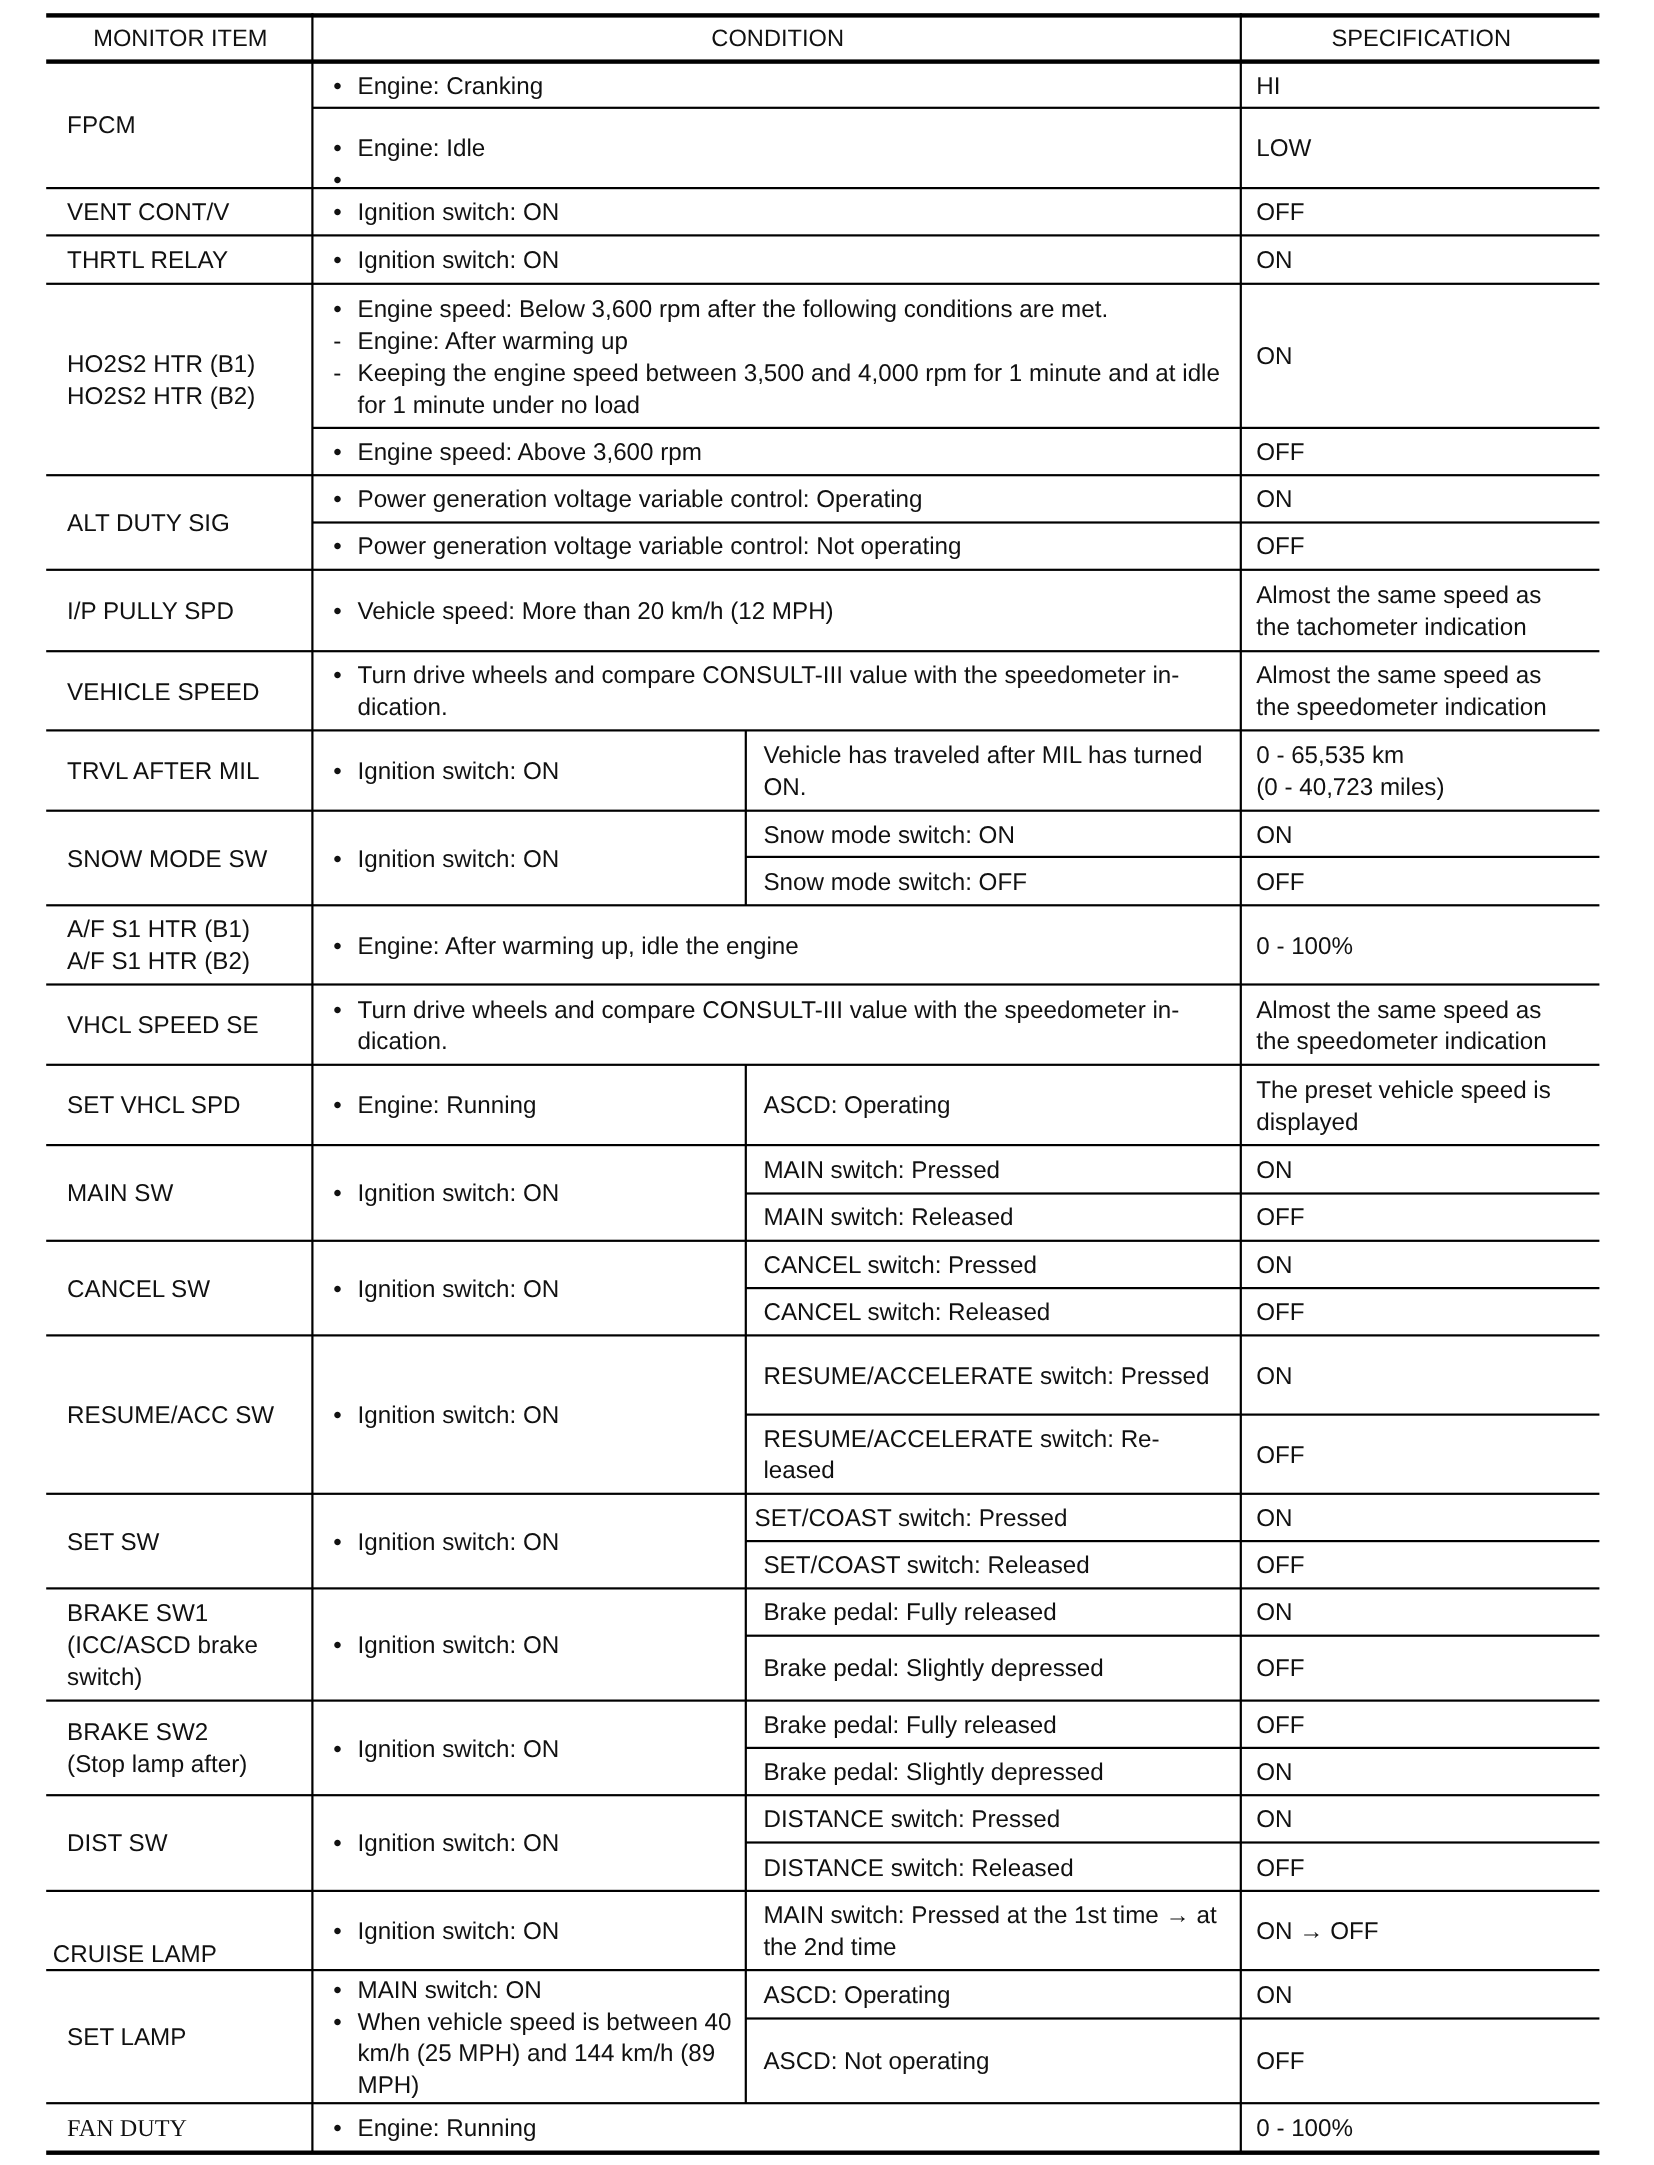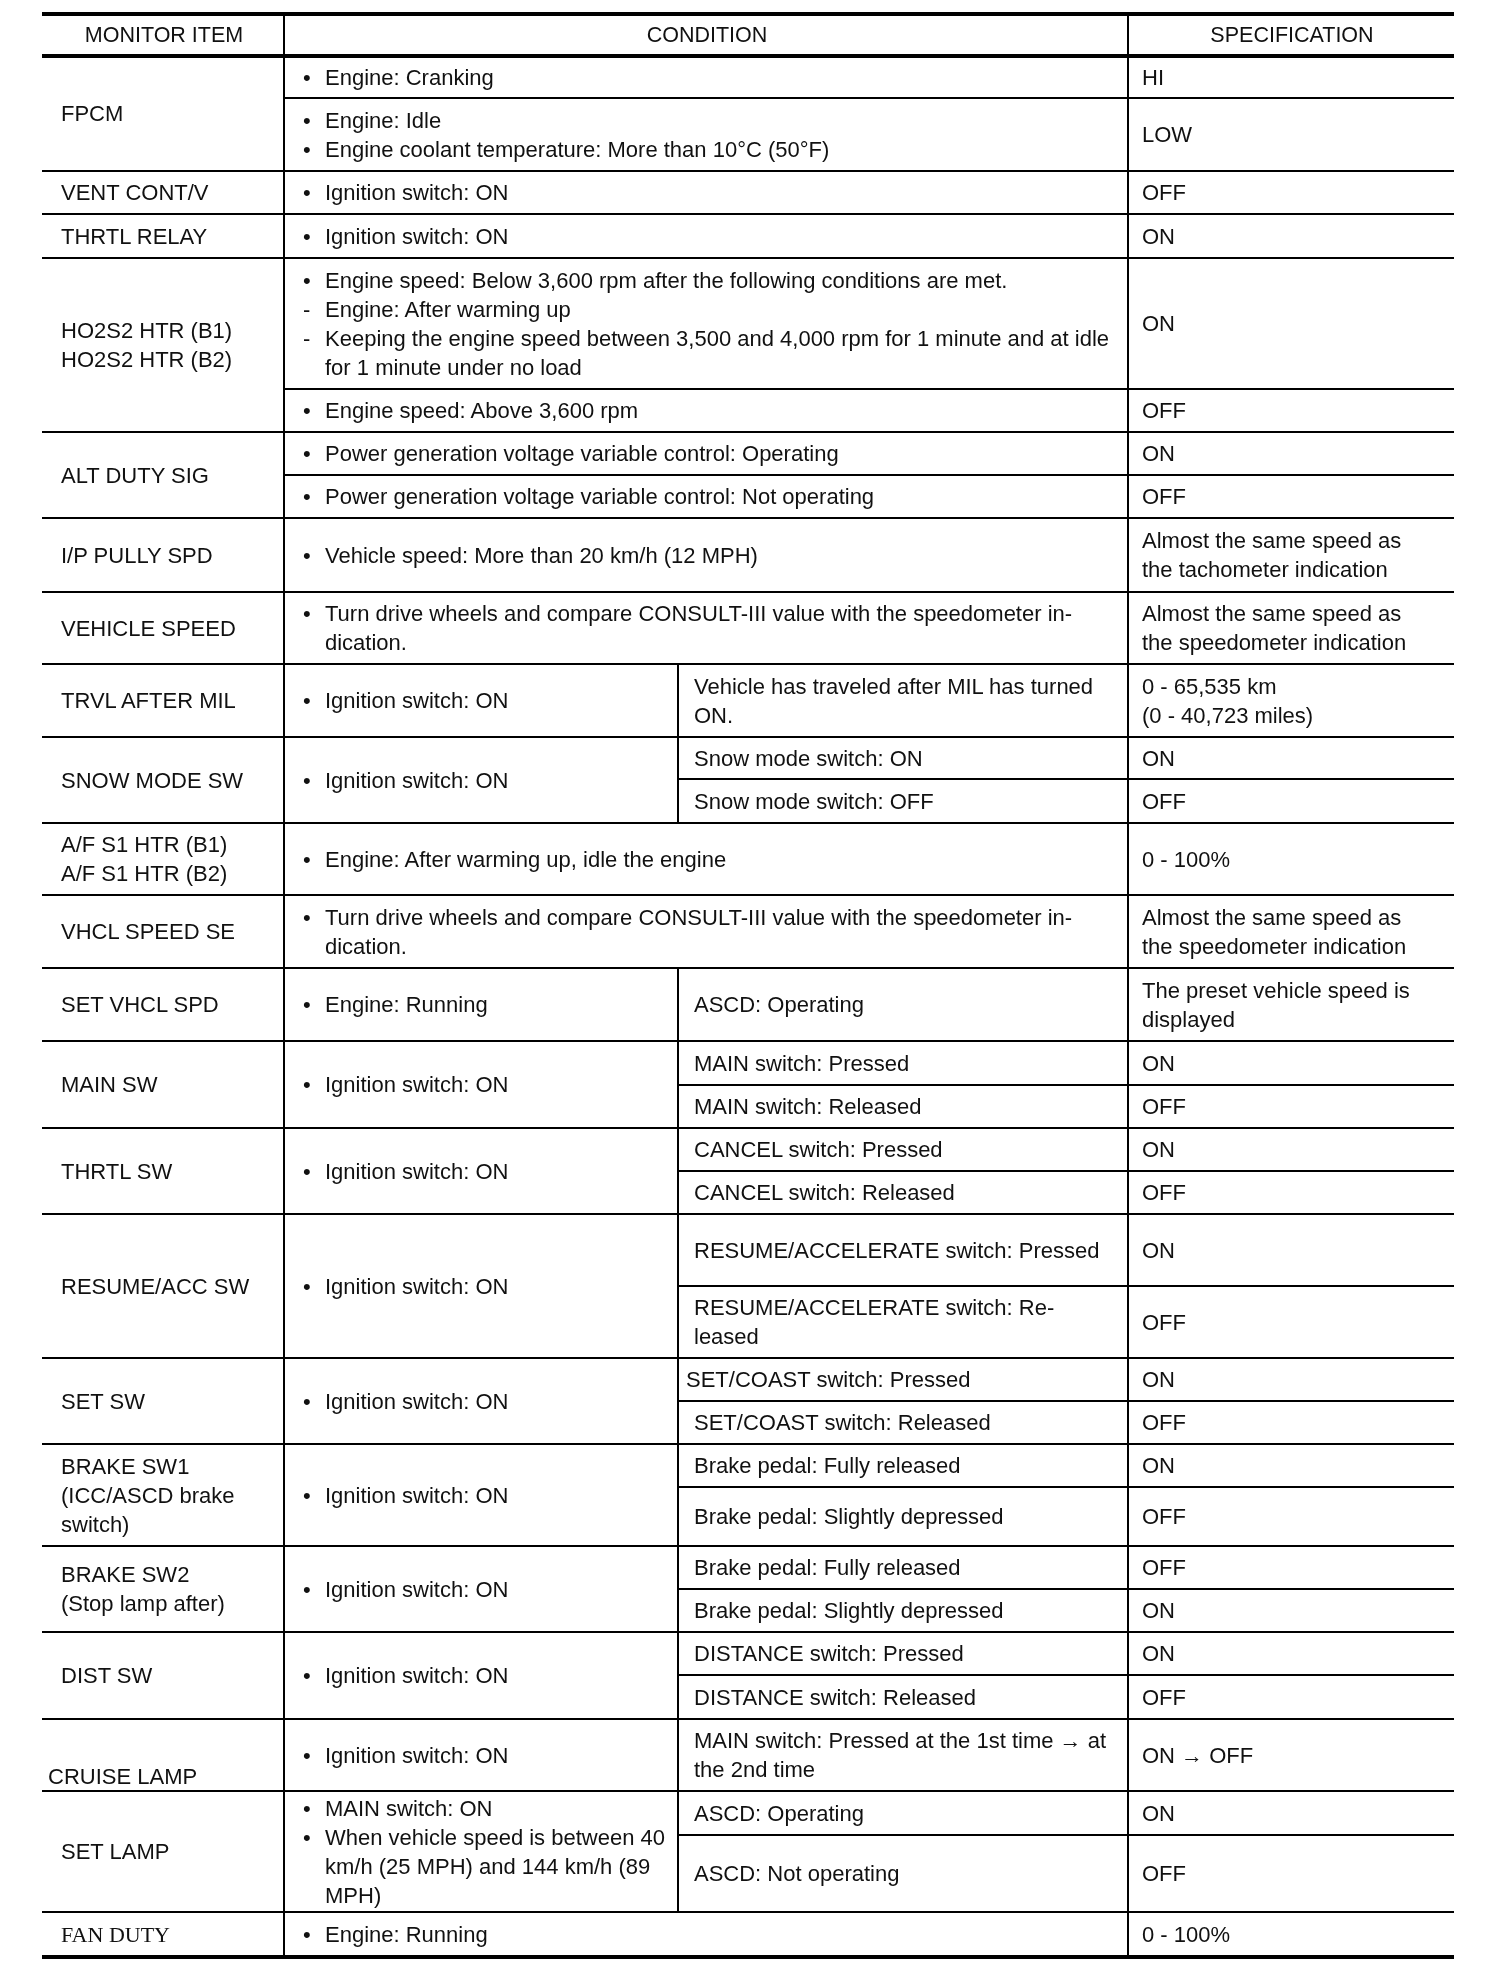--- a/index.html
+++ b/index.html
@@ -26,21 +26,21 @@
       <div class="ln plain">FPCM</div>
     </div>
     <div class="cell" style="left: 286px; top: 56px; width: 842px; height: 42px;">
       <div class="ln"><span class="mk">•</span><span>Engine: Cranking</span></div>
     </div>
     <div class="cell" style="left: 1130px; top: 56px; width: 324px; height: 42px; padding-left: 12px;">
       <div class="ln plain">HI</div>
     </div>
     <div class="cell" style="left: 286px; top: 98px; width: 842px; height: 73px;">
       <div class="ln"><span class="mk">•</span><span>Engine: Idle</span></div>
-      <div class="ln"><span class="mk">•</span><span>Engine coolant temperature: More than 10°C (50°F)</span></div>
+      <div class="ln"><span class="mk">•</span></div>
     </div>
     <div class="cell" style="left: 1130px; top: 98px; width: 324px; height: 73px; padding-left: 12px;">
       <div class="ln plain">LOW</div>
     </div>
     <div class="hline" style="left: 284px; top: 97px; width: 1170px; height: 2px;"></div>
     <div class="hline" style="left: 42px; top: 170px; width: 1412px; height: 2px;"></div>
     <div class="vline" style="left: 283px; top: 56px; height: 115px;"></div>
     <div class="vline" style="left: 1127px; top: 56px; height: 115px;"></div>
     <div class="cell" style="left: 44px; top: 171px; width: 240px; height: 43px; padding-left: 17px;">
       <div class="ln plain">VENT CONT/V</div>
@@ -233,21 +233,21 @@
     </div>
     <div class="cell" style="left: 1130px; top: 1085px; width: 324px; height: 43px; padding-left: 12px;">
       <div class="ln plain">OFF</div>
     </div>
     <div class="hline" style="left: 678px; top: 1084px; width: 776px; height: 2px;"></div>
     <div class="hline" style="left: 42px; top: 1127px; width: 1412px; height: 2px;"></div>
     <div class="vline" style="left: 283px; top: 1041px; height: 87px;"></div>
     <div class="vline" style="left: 1127px; top: 1041px; height: 87px;"></div>
     <div class="vline" style="left: 677px; top: 1041px; height: 87px;"></div>
     <div class="cell" style="left: 44px; top: 1128px; width: 240px; height: 86px; padding-left: 17px;">
-      <div class="ln plain">THRTL SW</div>
+      <div class="ln plain">CANCEL SW</div>
     </div>
     <div class="cell" style="left: 286px; top: 1128px; width: 392px; height: 86px;">
       <div class="ln"><span class="mk">•</span><span>Ignition switch: ON</span></div>
     </div>
     <div class="cell" style="left: 680px; top: 1128px; width: 448px; height: 43px; padding-left: 14px;">
       <div class="ln plain"><span>CANCEL switch: Pressed</span></div>
     </div>
     <div class="cell" style="left: 1130px; top: 1128px; width: 324px; height: 43px; padding-left: 12px;">
       <div class="ln plain">ON</div>
     </div>

